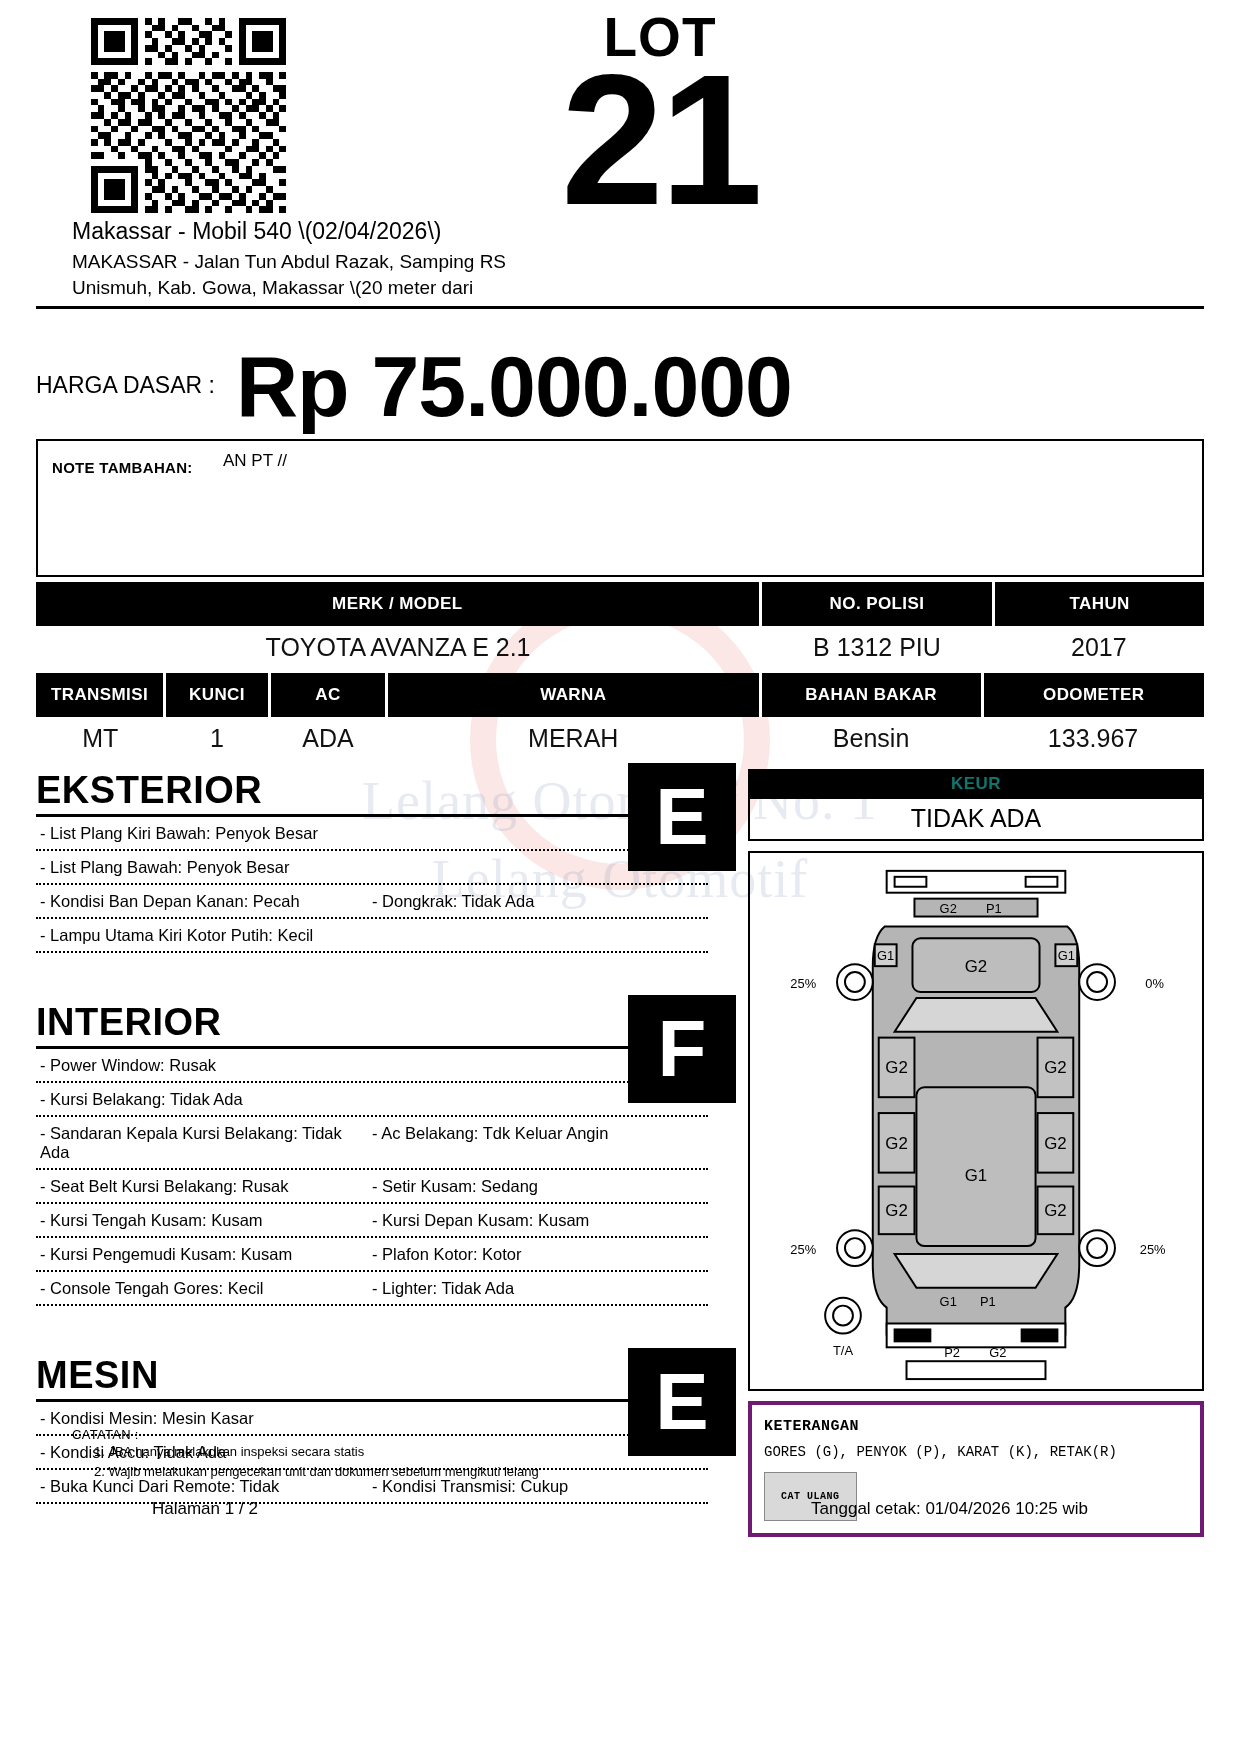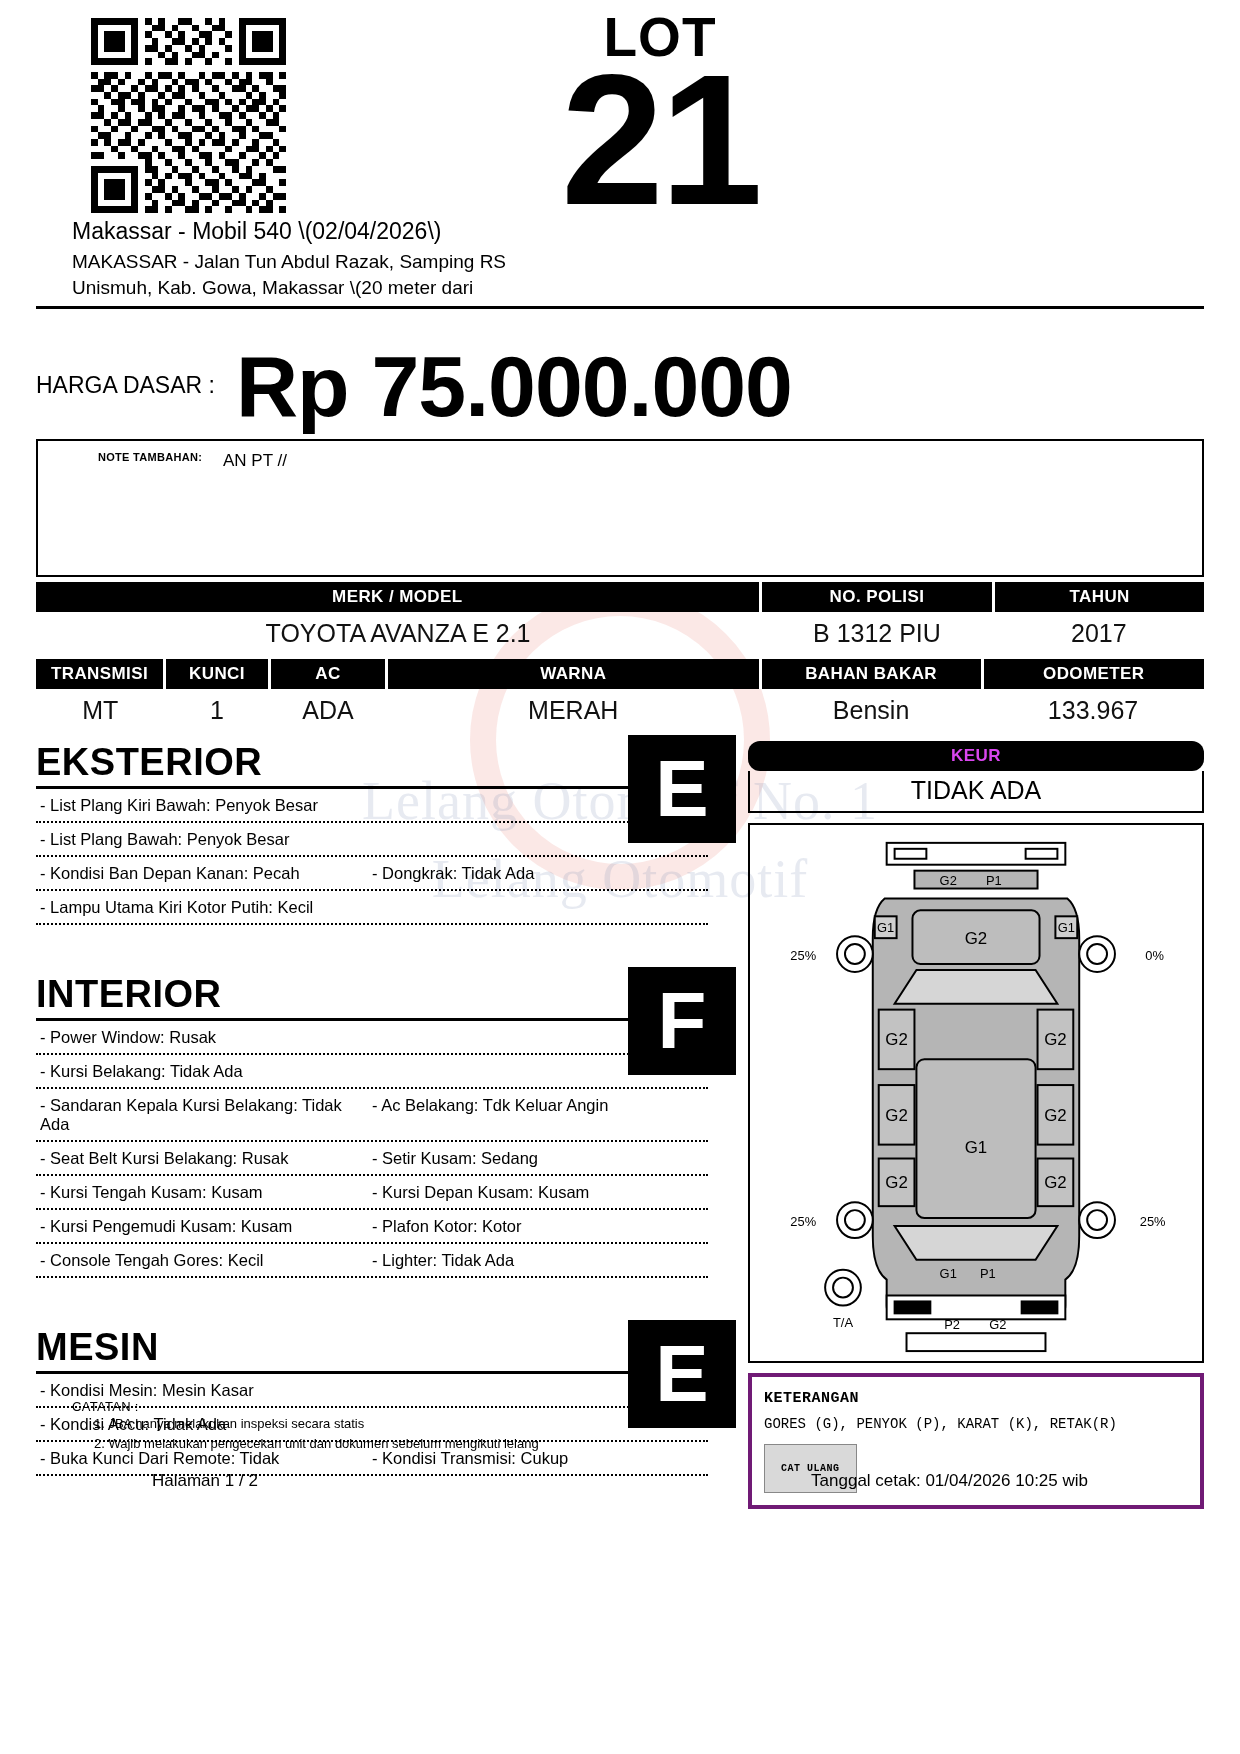--- a/index.html
+++ b/index.html
@@ -123,25 +123,24 @@
 
   
   .note-box {
     border: 2px solid #000;
     height: 138px;
     margin-top: 10px;
     position: relative;
   }
   .note-label {
     position: absolute;
-    left: 14px; top: 10px;
-    font-size: 11px;
+    left: 14px; top: 18px;
+    font-size: 15px;
     font-weight: bold;
     letter-spacing: .3px;
-    margin-left: 46px;
   }
   .note-value {
     position: absolute;
     left: 185px; top: 10px;
     font-size: 17px;
   }
 
   
   table.spec {
     width: 100%;
@@ -149,21 +148,21 @@
     table-layout: fixed;
     margin-top: 5px;
   }
   table.spec td { padding: 0; }
   .hcell {
     background: #000;
     color: #fff;
     font-size: 17px;
     font-weight: bold;
     text-align: center;
-    height: 30px;
+    height: 44px;
     letter-spacing: .4px;
     border-right: 3px solid #fff;
   }
   .hcell.last { border-right: 0; }
   .vcell {
     font-size: 25px;
     text-align: center;
     height: 42px;
     color: #111;
   }
@@ -211,28 +210,27 @@
     padding: 7px 0 6px 0;
     font-size: 16.5px;
   }
   .drow .c1 { width: 50%; padding-left: 4px; }
   .drow .c2 { width: 50%; }
   .drow.single .c1 { width: 100%; }
 
   
   .keur-head {
     background: #000;
-    color: #d946ef;
+    color: #0f766e;
     font-size: 17px;
     font-weight: bold;
     text-align: center;
     height: 30px;
     line-height: 30px;
     letter-spacing: .4px;
-    border-radius: 12px;
   }
   .keur-val {
     border: 2px solid #000;
     border-top: 0;
     height: 42px;
     line-height: 38px;
     text-align: center;
     font-size: 25px;
   }
   .diagram-box {

